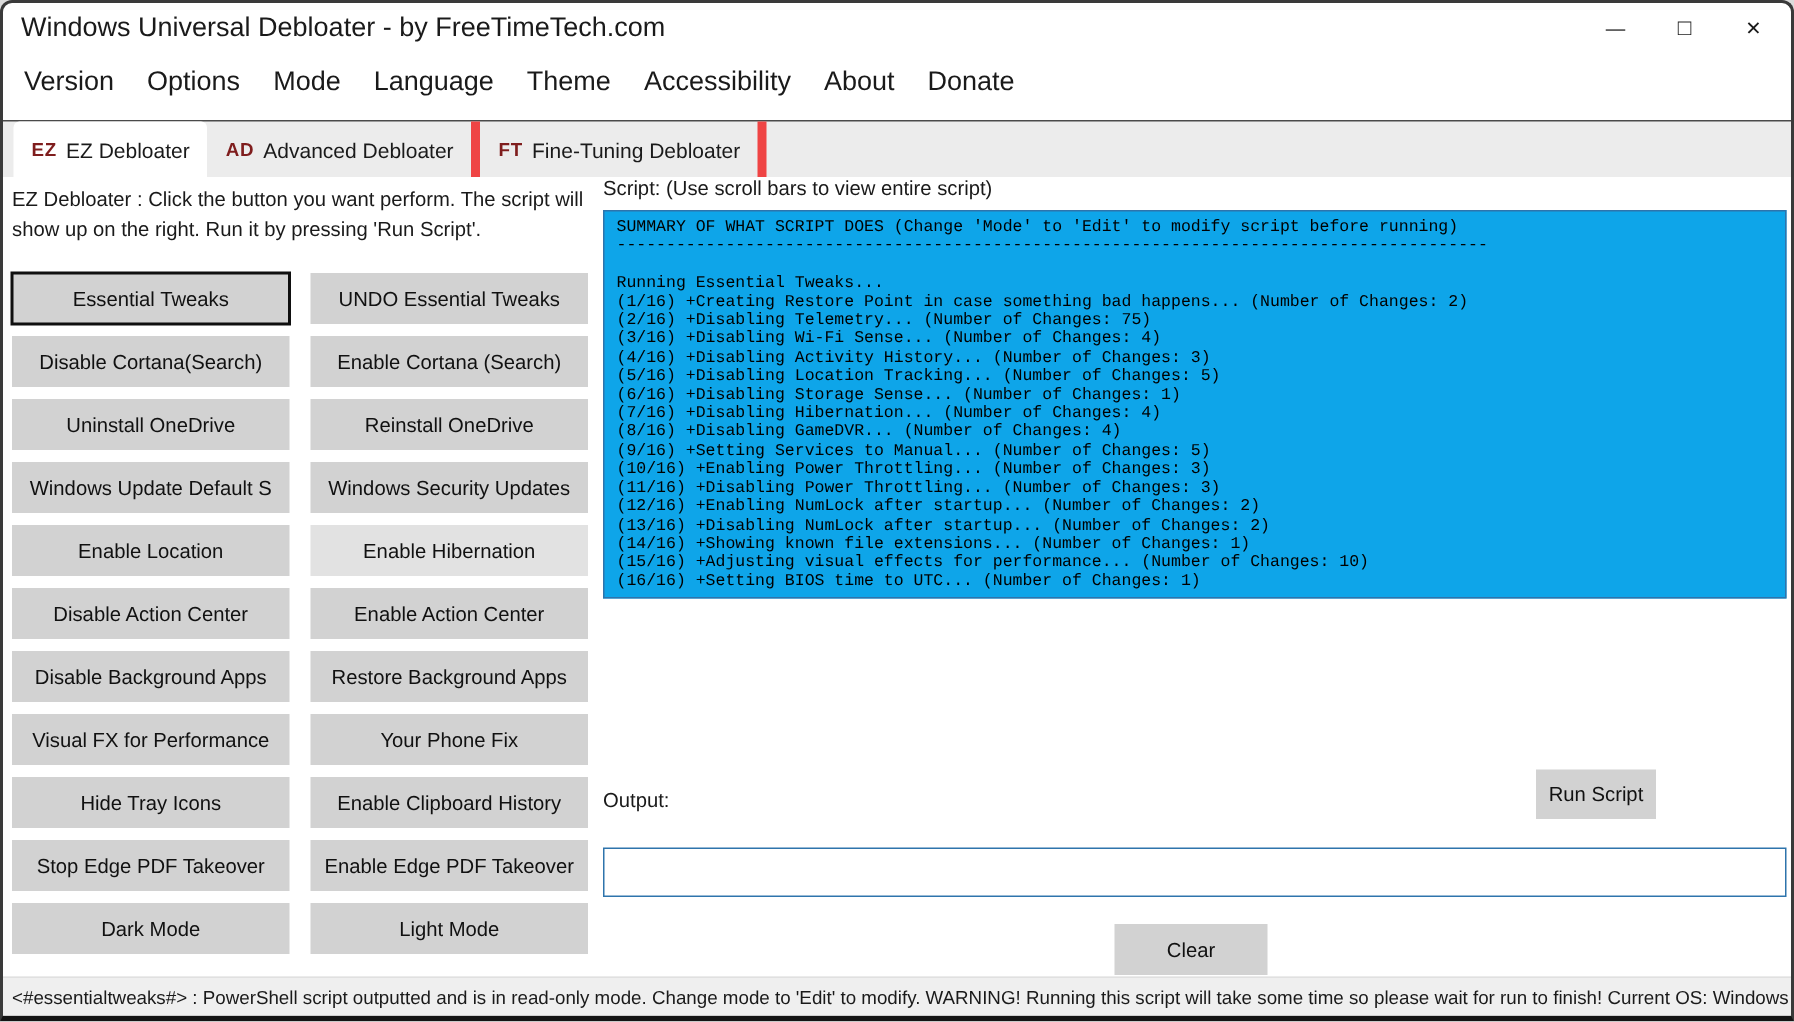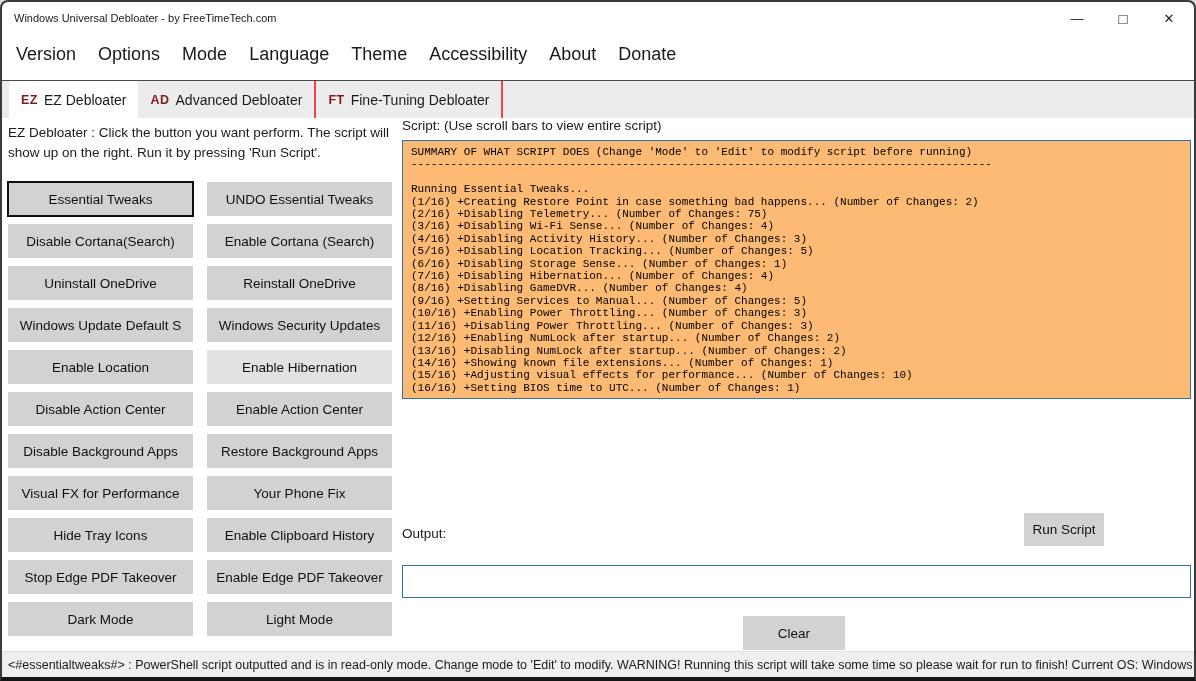--- a/index.html
+++ b/index.html
@@ -4,47 +4,47 @@
 <style>
   html,body { margin:0; padding:0; background:#dcdcdc; }
   .window {
     position:relative; width:1196px; height:681px; box-sizing:border-box;
     background:#ffffff; border:2px solid #3a3a3a; border-bottom:4px solid #141414;
     border-radius:8px 8px 0 0; overflow:hidden;
     font-family:"Liberation Sans", sans-serif; color:#1a1a1a;
   }
   
   .titlebar { position:absolute; top:0; left:0; right:0; height:32px; display:flex; align-items:center; }
-  .title { margin-left:12px; font-size:11px; }
+  .title { margin-left:12px; font-size:18px; }
   .win-controls { position:absolute; right:2px; top:0; height:32px; display:flex; }
   .win-btn { width:46px; height:32px; display:flex; align-items:center; justify-content:center; font-size:13px; color:#1a1a1a; }
   .win-btn.max { font-size:15px; }
   
   .menubar { position:absolute; top:32px; left:0; right:0; height:40px; display:flex; align-items:center; padding-left:3px; }
   .menu-item { padding:6px 11px; font-size:18px; }
   
   .tabstrip { position:absolute; top:78px; left:0; right:0; height:37px; background:#ececec;
     border-top:1px solid #4a4a4a; display:flex; align-items:stretch; }
   .tab { display:flex; align-items:center; padding:0 12px; font-size:14px; }
   .tab.selected { background:#ffffff; border-radius:4px 4px 0 0; margin-left:7px; }
-  .tab.plain { border-right:2px solid #ef4444; }
+  .tab.plain { border-right:6px solid #ef4444; }
   .tab-prefix { font-weight:bold; font-size:12.5px; margin-right:6px; letter-spacing:.5px; color:#7f1d1d; }
   
   .description { position:absolute; left:6px; top:121px; width:390px; font-size:13.5px; line-height:20px; }
   .button-grid { position:absolute; left:6px; top:180px; display:grid;
     grid-template-columns:185px 185px; column-gap:14px; row-gap:8px; }
   .btn { height:34px; background:#d2d2d2; border:none; display:flex; align-items:center; justify-content:center;
     font-family:"Liberation Sans", sans-serif; font-size:13.5px; color:#111;
     white-space:nowrap; overflow:hidden; }
   .btn.focused { outline:2px solid #0f0f0f; outline-offset:-1px; }
   .btn.light { background:#e2e2e2; }
   
   .script-label { position:absolute; left:400px; top:116px; font-size:13.5px; }
   .script-box { position:absolute; left:400px; top:138px; width:789px; height:259px; box-sizing:border-box;
-    margin:0; background:#fdba74; border:1px solid #2e74ac; padding:5px 8px;
+    margin:0; background:#0ea5e9; border:1px solid #2e74ac; padding:5px 8px;
     font-family:"Liberation Mono", monospace; font-size:11px; line-height:12.4px; white-space:pre; overflow:hidden; color:#000; }
   .run-btn { position:absolute; left:1022px; top:511px; width:80px; height:33px; }
   .output-label { position:absolute; left:400px; top:524px; font-size:13.5px; }
   .output-input { position:absolute; left:400px; top:563px; width:789px; height:33px; box-sizing:border-box;
     border:1px solid #2e74ac; background:#fff; font-family:"Liberation Sans", sans-serif; font-size:13px; padding:0 6px; }
   .clear-btn { position:absolute; left:741px; top:614px; width:102px; height:34px; }
   
   .statusbar { position:absolute; left:0; right:0; bottom:0; height:26px; background:#efefef;
     border-top:1px solid #e0e0e0; display:flex; align-items:center; padding-left:6px; box-sizing:border-box; }
   .status-text { font-size:12.5px; white-space:nowrap; overflow:hidden; }

